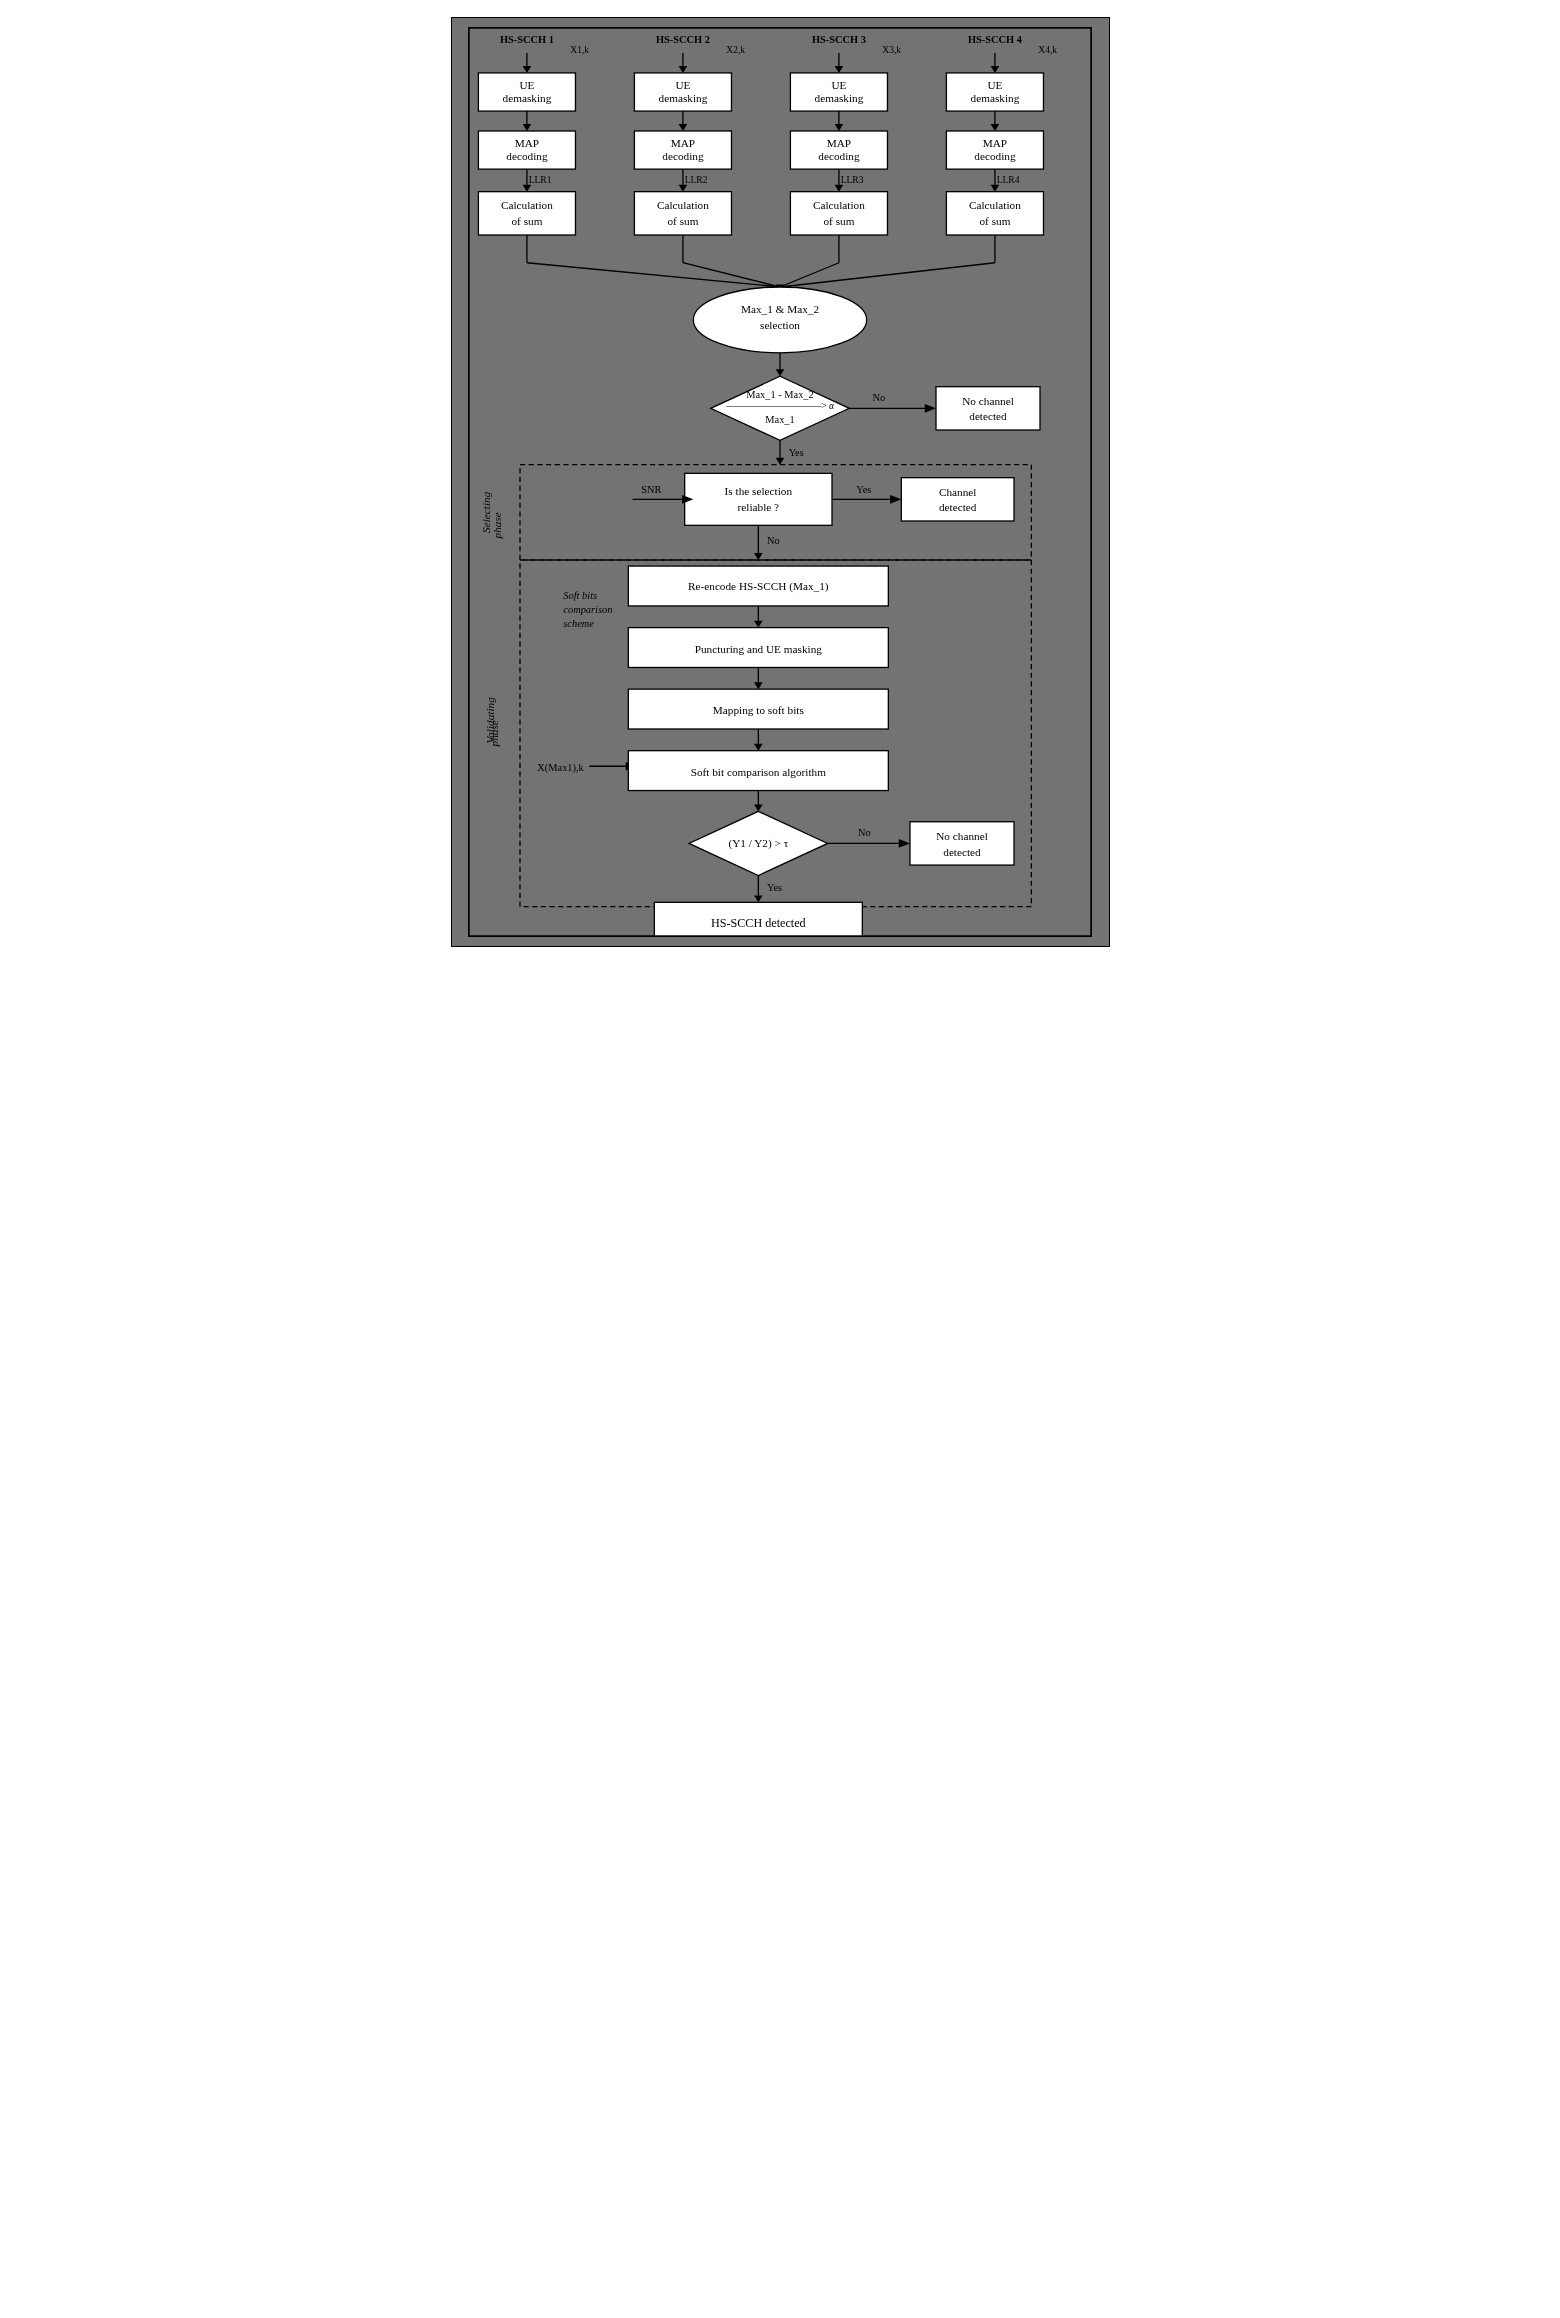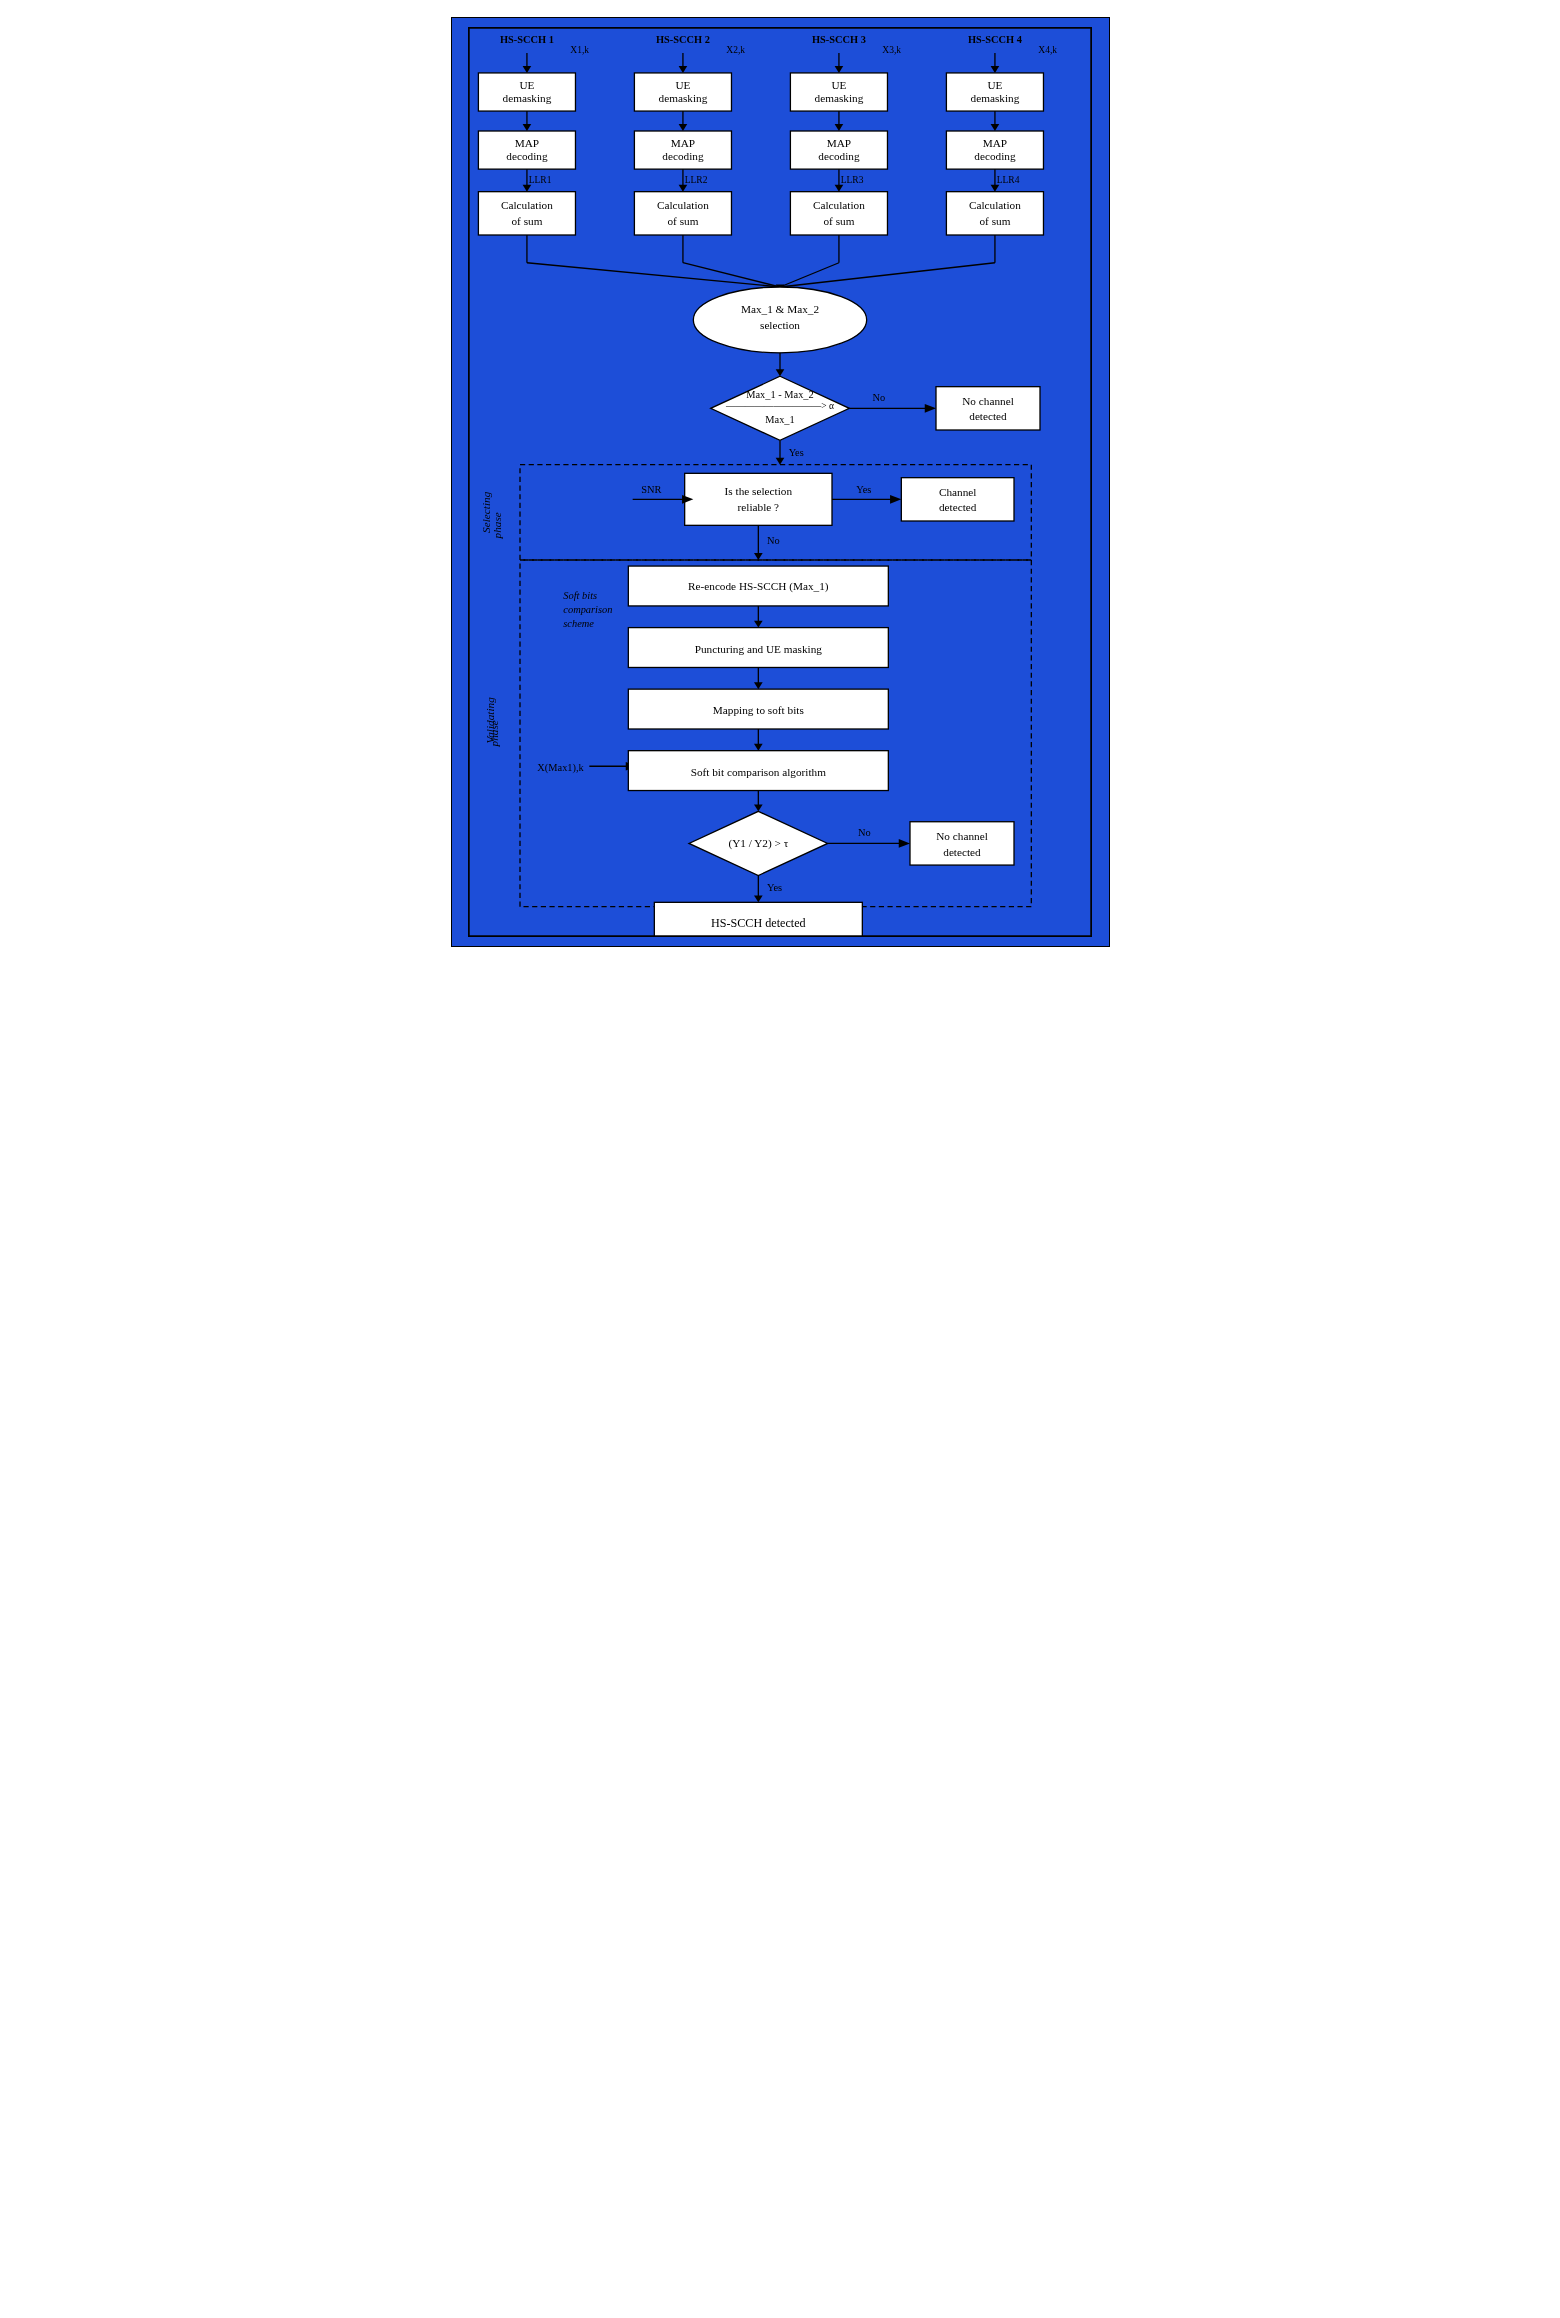--- a/index.html
+++ b/index.html
@@ -7,21 +7,21 @@
       background: #fff;
       font-family: 'Times New Roman', Times, serif;
       display: flex;
       justify-content: center;
       align-items: flex-start;
       padding: 17.3px;
     }
     .diagram-container {
       width: 659px;
       border: 1.7px solid #000;
-      background: #1d4ed8;
+      background: #737373;
       position: relative;
       padding: 8.7px;
     }
   </style>
 </head>
 <body>
 
 <div class="diagram-container">
 
   <svg width="624" height="910" viewBox="0 0 720 1050" xmlns="http://www.w3.org/2000/svg" style="font-family: 'Times New Roman', Times, serif; display: block; margin: 0 auto;">

